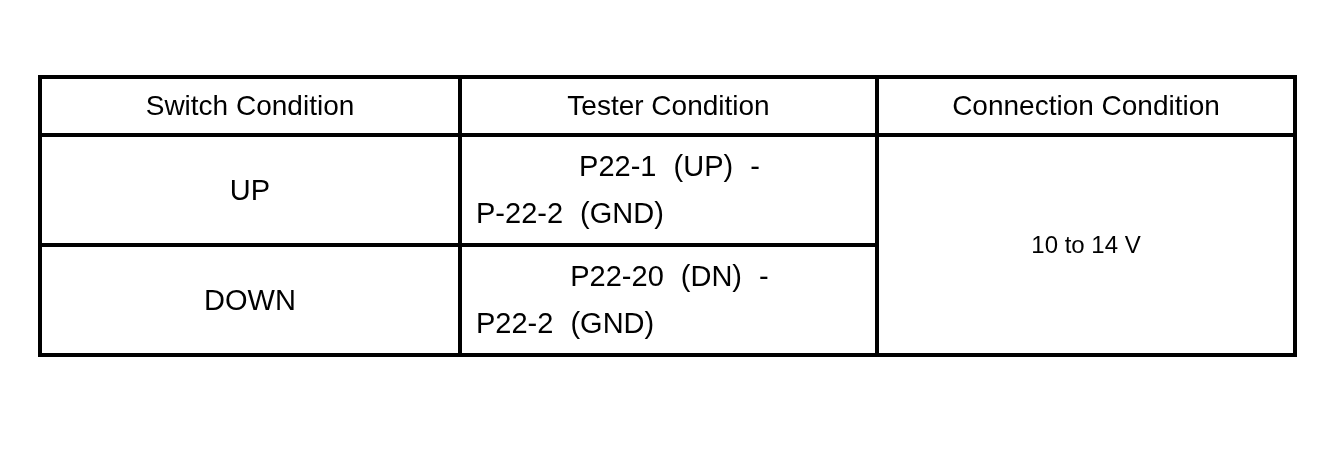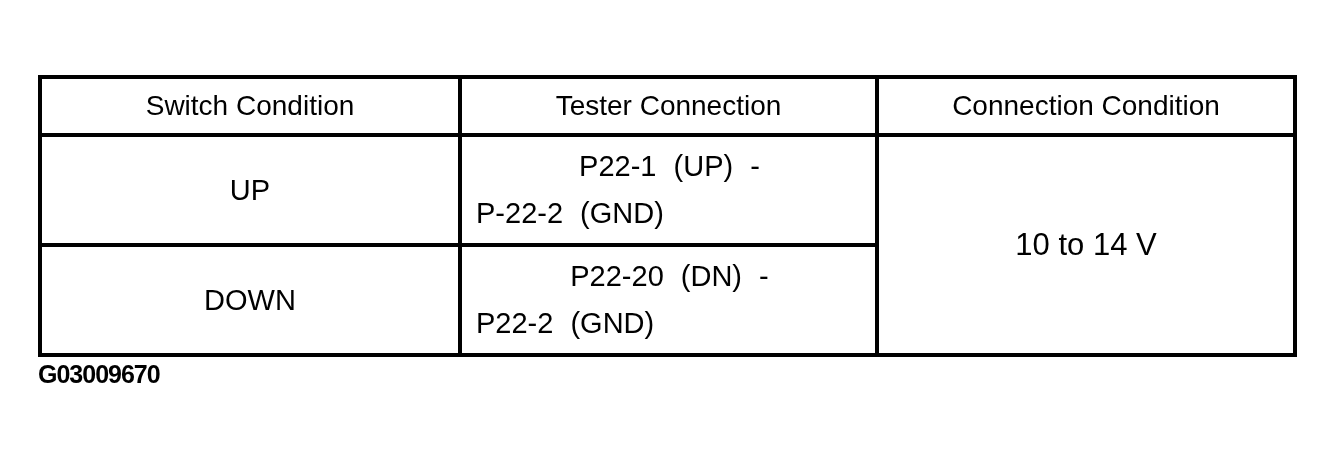--- a/index.html
+++ b/index.html
@@ -53,21 +53,21 @@
   }
   td.tester-cell .line1 {
     text-align: center;
     line-height: 47px;
   }
   td.tester-cell .line2 {
     text-align: left;
     line-height: 47px;
   }
   td.specified-cell {
-    font-size: 31px;
+    font-size: 24px;
     text-align: center;
     vertical-align: middle;
     padding: 0;
   }
   .figure-label {
     position: absolute;
     left: 38px;
     top: 360px;
     font-size: 25px;
     font-weight: bold;
@@ -81,21 +81,21 @@
 
   <table class="spec-table">
     <colgroup>
       <col style="width: 420px">
       <col style="width: 417px">
       <col style="width: 418px">
     </colgroup>
     <thead>
       <tr>
         <th>Switch Condition</th>
-        <th>Tester Connection</th>
+        <th>Tester Condition</th>
         <th>Connection Condition</th>
       </tr>
     </thead>
     <tbody>
       <tr>
         <td class="switch-cell">UP</td>
         <td class="tester-cell">
           <div class="line1">P22-1 (UP) -</div>
           <div class="line2">P-22-2 (GND)</div>
         </td>
@@ -104,15 +104,14 @@
       <tr>
         <td class="switch-cell">DOWN</td>
         <td class="tester-cell">
           <div class="line1">P22-20 (DN) -</div>
           <div class="line2">P22-2 (GND)</div>
         </td>
       </tr>
     </tbody>
   </table>
 
-  <div class="figure-label">G03009670</div>
 
 </div>
 
 </body></html>

